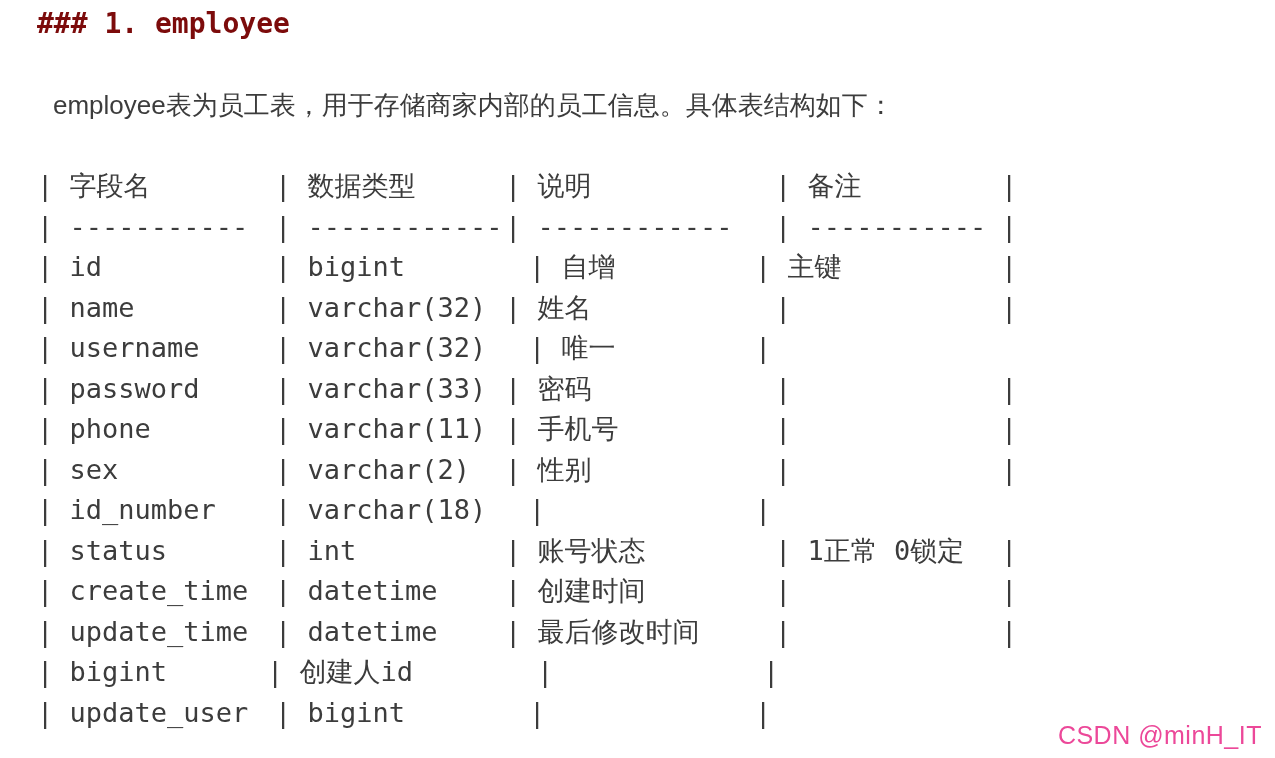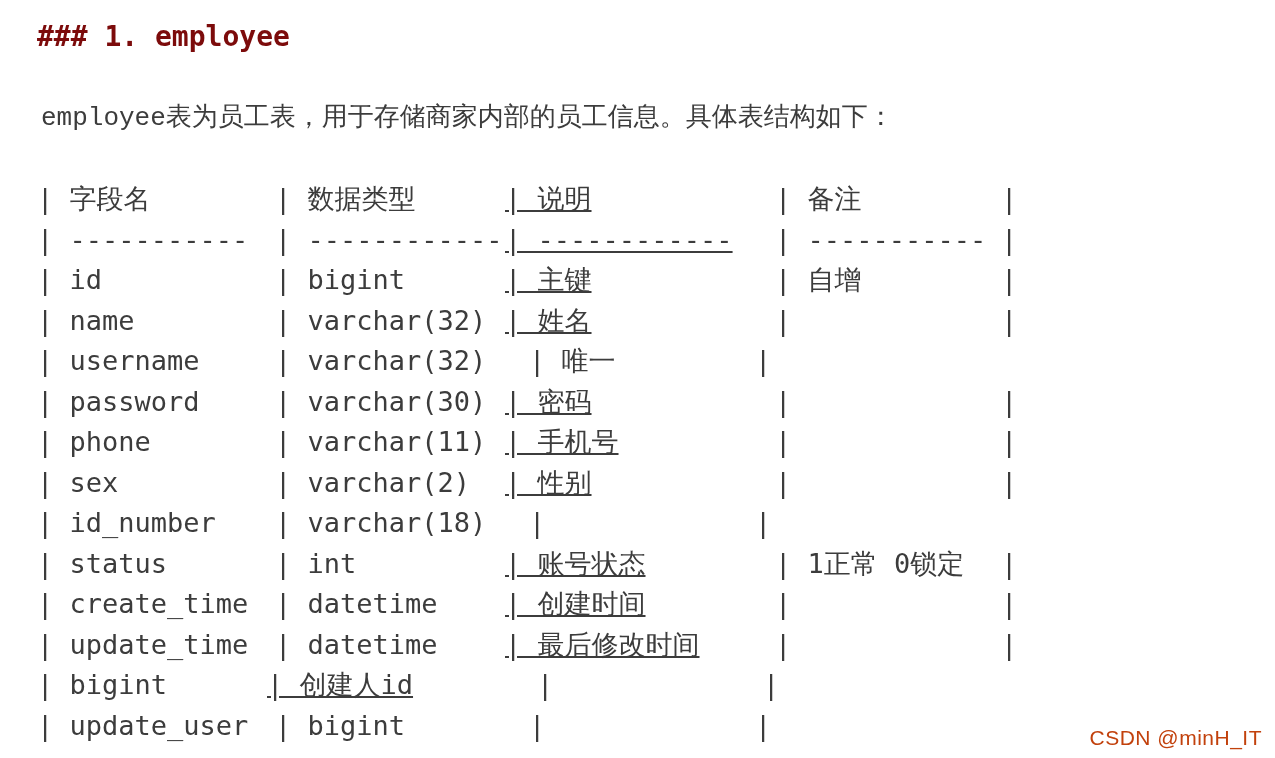--- a/index.html
+++ b/index.html
@@ -5,37 +5,37 @@
   html, body {
     margin: 0;
     padding: 0;
     width: 1275px;
     height: 758px;
     overflow: hidden;
     background: #ffffff;
     position: relative;
   }
   .content {
-    padding: 19px 0 0 37px;
+    padding: 6px 0 0 37px;
   }
   .heading {
     font-family: "DejaVu Sans Mono", "Liberation Mono", monospace;
     font-weight: bold;
     font-size: 28px;
     line-height: 36px;
     color: #7c0b0b;
     margin: 0;
     white-space: pre;
   }
   .intro {
-    font-family: Liberation Mono, monospace;
+    font-family: Liberation Sans, sans-serif;
     font-size: 26px;
     line-height: 34px;
     color: #3c3c3c;
-    margin: 46px 0 0 4px;
+    margin: 46px 0 0 16px;
     white-space: pre;
   }
   .doc-table {
     margin-top: 44px;
     font-family: "DejaVu Sans Mono", "Liberation Mono", monospace;
     font-size: 27px;
     color: #3c3c3c;
   }
   .trow {
     display: flex;
@@ -43,33 +43,33 @@
     line-height: 40.5px;
     align-items: flex-end;
   }
   .tcell {
     flex: none;
     white-space: pre;
     overflow: visible;
   }
   .c0 { width: 238px; }
   .c1 { width: 230px; }
-  .c2 { width: 246px; text-decoration: underline; }
+  .c2 { width: 246px; }
   .c3 { width: 226px; margin-left: 24px; }
   .endpipe {
     flex: none;
     white-space: pre;
   }
   .watermark {
     position: absolute;
     right: 13px;
     bottom: 8px;
     font-family: "Liberation Sans", "DejaVu Sans", sans-serif;
-    font-size: 21px;
-    color: #c2410c;
+    font-size: 25px;
+    color: #ec4899;
     letter-spacing: 0.5px;
   }
 </style>
 </head>
 <body>
 
 <div class="content">
   <div class="heading">### 1. employee</div>
 
   <div class="intro">employee表为员工表，用于存储商家内部的员工信息。具体表结构如下：</div>
@@ -85,40 +85,40 @@
       <div class="trow">
         <span class="tcell c0">| -----------</span>
         <span class="tcell c1">| ------------</span>
         <span class="tcell c2">| ------------</span>
         <span class="tcell c3">| -----------</span>
         <span class="endpipe">|</span>
       </div>
       <div class="trow">
         <span class="tcell c0">| id</span>
         <span class="tcell c1">| bigint</span>
+        <span class="tcell c3">| 自增</span>
         <span class="tcell c2">| 主键</span>
-        <span class="tcell c3">| 自增</span>
         <span class="endpipe">|</span>
       </div>
       <div class="trow">
         <span class="tcell c0">| name</span>
         <span class="tcell c1">| varchar(32)</span>
         <span class="tcell c2">| 姓名</span>
         <span class="tcell c3">| </span>
         <span class="endpipe">|</span>
       </div>
       <div class="trow">
         <span class="tcell c0">| username</span>
         <span class="tcell c1">| varchar(32)</span>
         <span class="tcell c3">| 唯一</span>
         <span class="endpipe">|</span>
       </div>
       <div class="trow">
         <span class="tcell c0">| password</span>
-        <span class="tcell c1">| varchar(30)</span>
+        <span class="tcell c1">| varchar(33)</span>
         <span class="tcell c2">| 密码</span>
         <span class="tcell c3">| </span>
         <span class="endpipe">|</span>
       </div>
       <div class="trow">
         <span class="tcell c0">| phone</span>
         <span class="tcell c1">| varchar(11)</span>
         <span class="tcell c2">| 手机号</span>
         <span class="tcell c3">| </span>
         <span class="endpipe">|</span>

